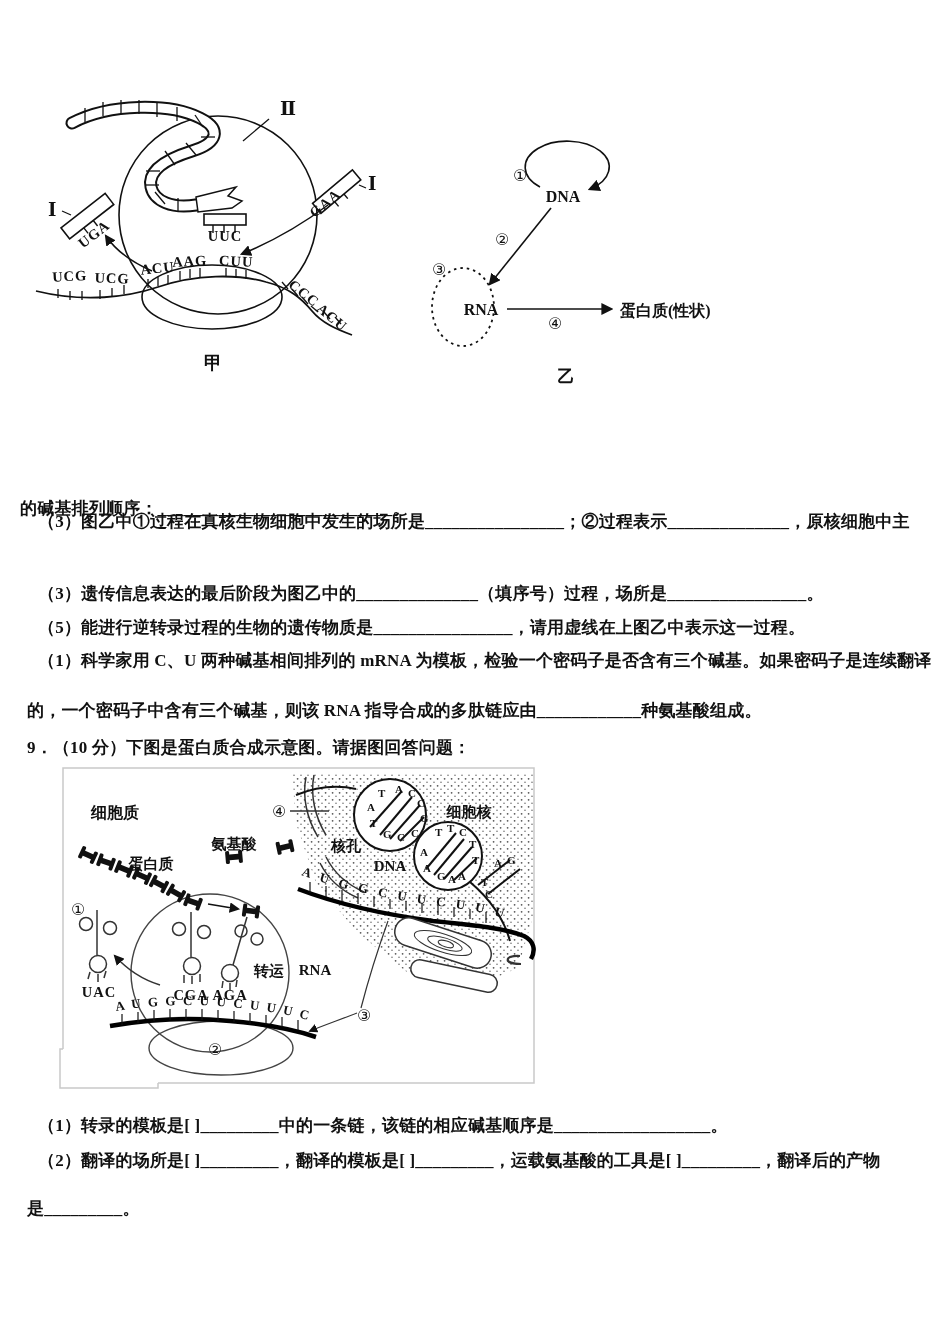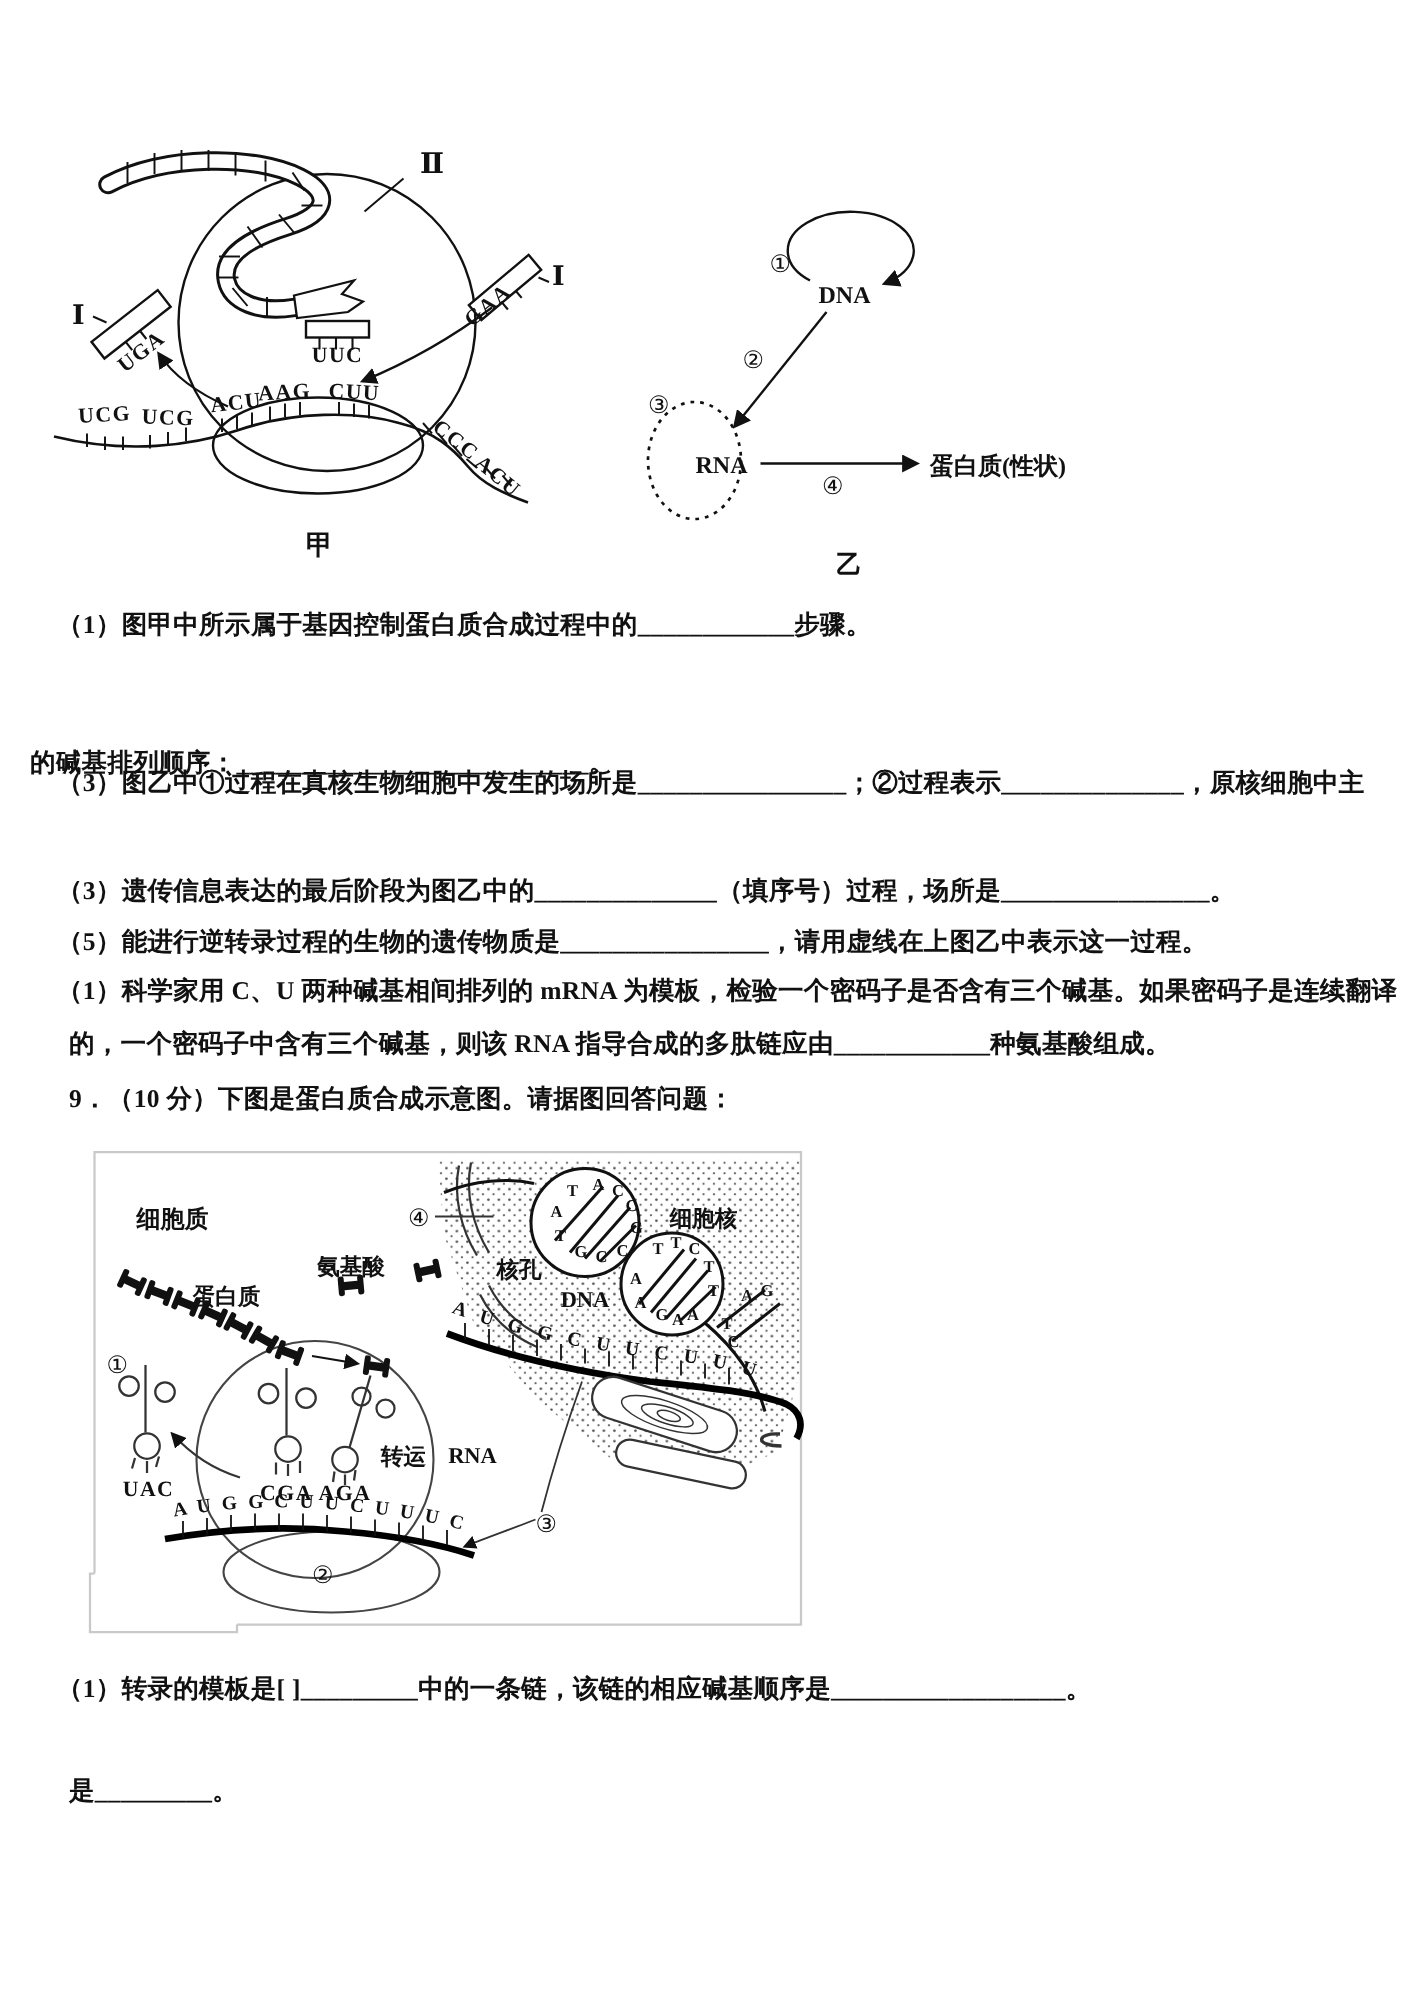--- a/index.html
+++ b/index.html
@@ -1,21 +1,21 @@
 <!DOCTYPE html>
 <html><head>
 <meta charset="utf-8">
 <style>
   html,body{margin:0;padding:0;background:#fff;}
   #page{position:relative;width:950px;height:1344px;background:#ffffff;overflow:hidden;
         font-family:"Liberation Serif","DejaVu Serif",serif;color:#111;}
   .line{position:absolute;white-space:nowrap;font-size:17px;font-weight:700;letter-spacing:.2px;}
   .ind-num{left:38px;}
   .ind-cont{left:20px;}
-  .ind-q9{left:46px;}
+  .ind-q9{left:27px;margin-top:15px;}
   svg{position:absolute;overflow:visible;}
   svg text{fill:#111;font-family:"Liberation Serif","DejaVu Serif",serif;}
   .seq{font-weight:700;font-size:14.5px;letter-spacing:1px;}
   .seq2{font-weight:700;font-size:13px;}
   .cjk{font-weight:700;}
   .circnum{font-family:"DejaVu Sans","Liberation Sans",sans-serif;font-size:16px;}
 </style>
 </head>
 <body>
 
@@ -128,21 +128,20 @@
     <text class="circnum" x="513" y="96">①</text>
     <text x="563" y="117" font-size="16" font-weight="bold" text-anchor="middle">DNA</text>
     <text class="circnum" x="495" y="160">②</text>
     <text class="circnum" x="432" y="190">③</text>
     <text x="481" y="230" font-size="16" font-weight="bold" text-anchor="middle">RNA</text>
     <text class="circnum" x="548" y="244">④</text>
     <text class="cjk" x="620" y="231" font-size="16">蛋白质(性状)</text>
     <text class="cjk" x="566" y="297" font-size="17" text-anchor="middle">乙</text>
   </svg>
 
-  <div class="line ind-num" style="top:405px">（1）图甲中所示属于基因控制蛋白质合成过程中的____________步骤。</div>
   <div class="line ind-cont" style="top:497px">的碱基排列顺序：___________________________。</div>
   <div class="line ind-num" style="top:510px">（3）图乙中①过程在真核生物细胞中发生的场所是________________；②过程表示______________，原核细胞中主</div>
   <div class="line ind-num" style="top:582px">（3）遗传信息表达的最后阶段为图乙中的______________（填序号）过程，场所是________________。</div>
   <div class="line ind-num" style="top:616px">（5）能进行逆转录过程的生物的遗传物质是________________，请用虚线在上图乙中表示这一过程。</div>
   <div class="line ind-num" style="top:649px">（1）科学家用 C、U 两种碱基相间排列的 mRNA 为模板，检验一个密码子是否含有三个碱基。如果密码子是连续翻译</div>
   <div class="line ind-q9" style="top:684px">的，一个密码子中含有三个碱基，则该 RNA 指导合成的多肽链应由____________种氨基酸组成。</div>
   <div class="line ind-q9" style="top:721px">9．（10 分）下图是蛋白质合成示意图。请据图回答问题：</div>
 
   <svg style="left:58px;top:763px" width="482" height="345" viewBox="0 0 482 345">
     <defs>
@@ -330,15 +329,16 @@
     <text class="cjk" x="411" y="54" font-size="15" text-anchor="middle">细胞核</text>
     <text class="cjk" x="288" y="88" font-size="15" text-anchor="middle">核孔</text>
     <text x="332" y="108" font-size="15" font-weight="bold" text-anchor="middle">DNA</text>
     <text class="cjk" x="176" y="86" font-size="15" text-anchor="middle">氨基酸</text>
     <text class="cjk" x="93" y="106" font-size="15" text-anchor="middle">蛋白质</text>
     <text class="cjk" x="211" y="213" font-size="15" text-anchor="middle">转运</text>
     <text x="257" y="212" font-size="15" font-weight="bold" text-anchor="middle">RNA</text>
   </svg>
 
   <div class="line ind-num" style="top:1114px">（1）转录的模板是[  ]_________中的一条链，该链的相应碱基顺序是__________________。</div>
+  <div class="line ind-num" style="top:1149px">（2）翻译的场所是[  ]_________，翻译的模板是[  ]_________，运载氨基酸的工具是[  ]_________，翻译后的产物</div>
   <div class="line ind-q9" style="top:1182px">是_________。</div>
 
 </div>
 
 </body></html>

